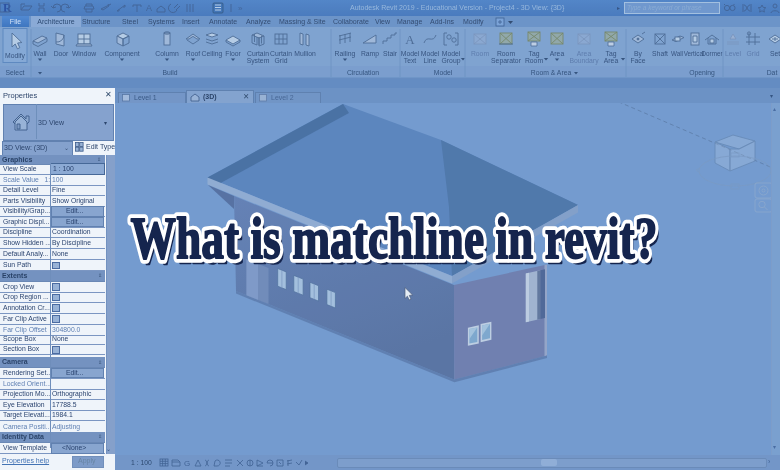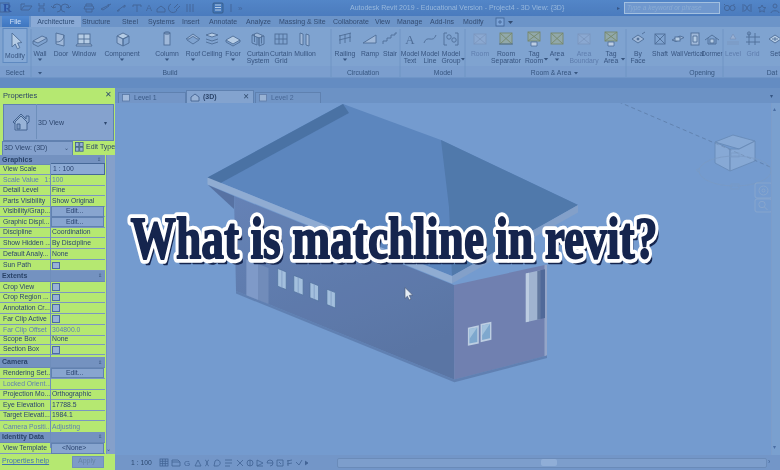--- a/index.html
+++ b/index.html
@@ -2,21 +2,21 @@
 <html><head>
 <meta charset="utf-8">
 <style>
 html,body{margin:0;padding:0;}
 body{width:780px;height:470px;overflow:hidden;position:relative;font-family:"Liberation Sans",sans-serif;background:#739ace;}
 .abs{position:absolute;}
 #titlebar{left:0;top:0;width:780px;height:16px;background:linear-gradient(#4e82c6,#4476bb);}
 #tabrow{left:0;top:16px;width:780px;height:11px;background:#6a92c6;}
 #ribbon{left:0;top:27px;width:780px;height:52px;background:#80a3d0;}
 #optbar{left:0;top:79px;width:780px;height:9px;background:#6189c0;border-bottom:1px solid #58719f;}
-#props{left:0;top:88px;width:115px;height:382px;background:#bef264;font-size:7px;color:#203659;}
+#props{left:0;top:88px;width:115px;height:382px;background:#ffffff;font-size:7px;color:#203659;}
 #tabsbar{left:115px;top:88px;width:665px;height:15px;background:#6a90c3;}
 #canvas{left:115px;top:103px;width:665px;height:352px;background:#739ace;overflow:hidden;}
 #statusbar{left:115px;top:455px;width:665px;height:15px;background:#7295c7;}
 .t{position:absolute;white-space:nowrap;}
 </style>
 </head>
 <body>
 <div class="abs" id="titlebar">
  <svg class="t" style="left:0;top:0;" width="260" height="16">
   <text x="3" y="12" font-size="12" font-weight="bold" fill="#23489c" font-family="Liberation Serif">R</text>

